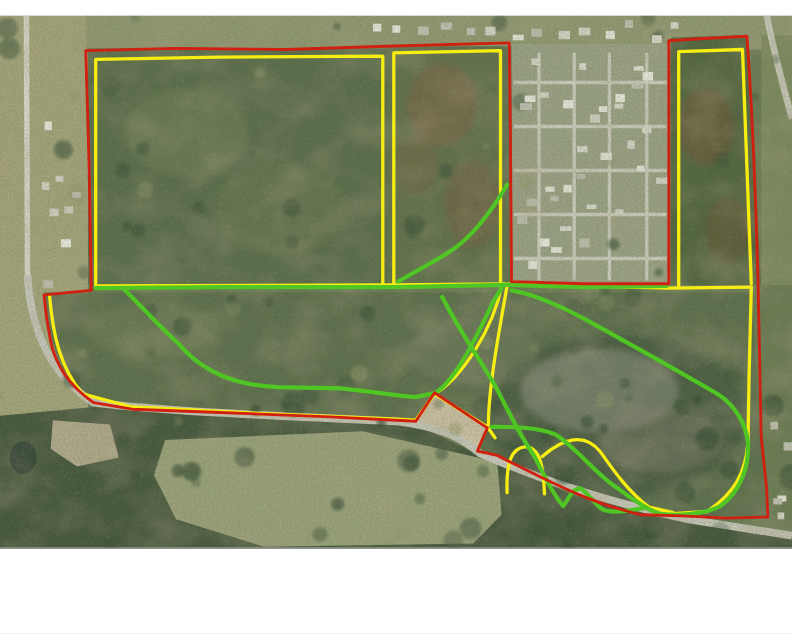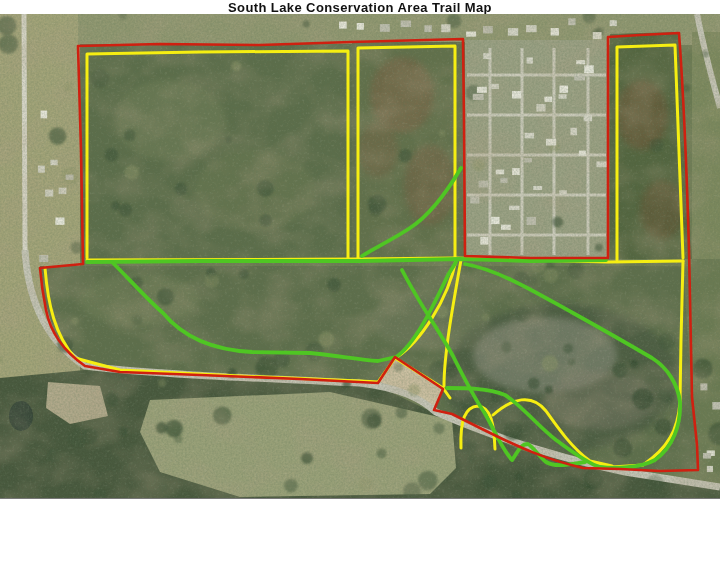--- a/index.html
+++ b/index.html
@@ -9,21 +9,20 @@
         font-size:13px;font-weight:bold;letter-spacing:.4px;color:#111;line-height:15px;}
   .map-wrap{position:absolute;left:0;top:14px;width:720px;height:484px;border-bottom:1px solid #777;}
   .map-wrap svg{display:block;}
   .footer{position:absolute;left:0;top:499px;width:720px;height:77px;background:#fff;}
 </style>
 </head>
 <body>
 
 <div class="page">
 
-  <div class="title-bar">South Lake Conservation Area Trail Map</div>
 
   <div class="map-wrap">
     <svg width="720" height="484" viewBox="0 14 720 484">
       <defs>
         <clipPath id="mapclip">
             <rect x="0" y="14" width="720" height="484"></rect>
           </clipPath>
         <filter id="soft">
             <feGaussianBlur stdDeviation="1.3"></feGaussianBlur>
           </filter>

